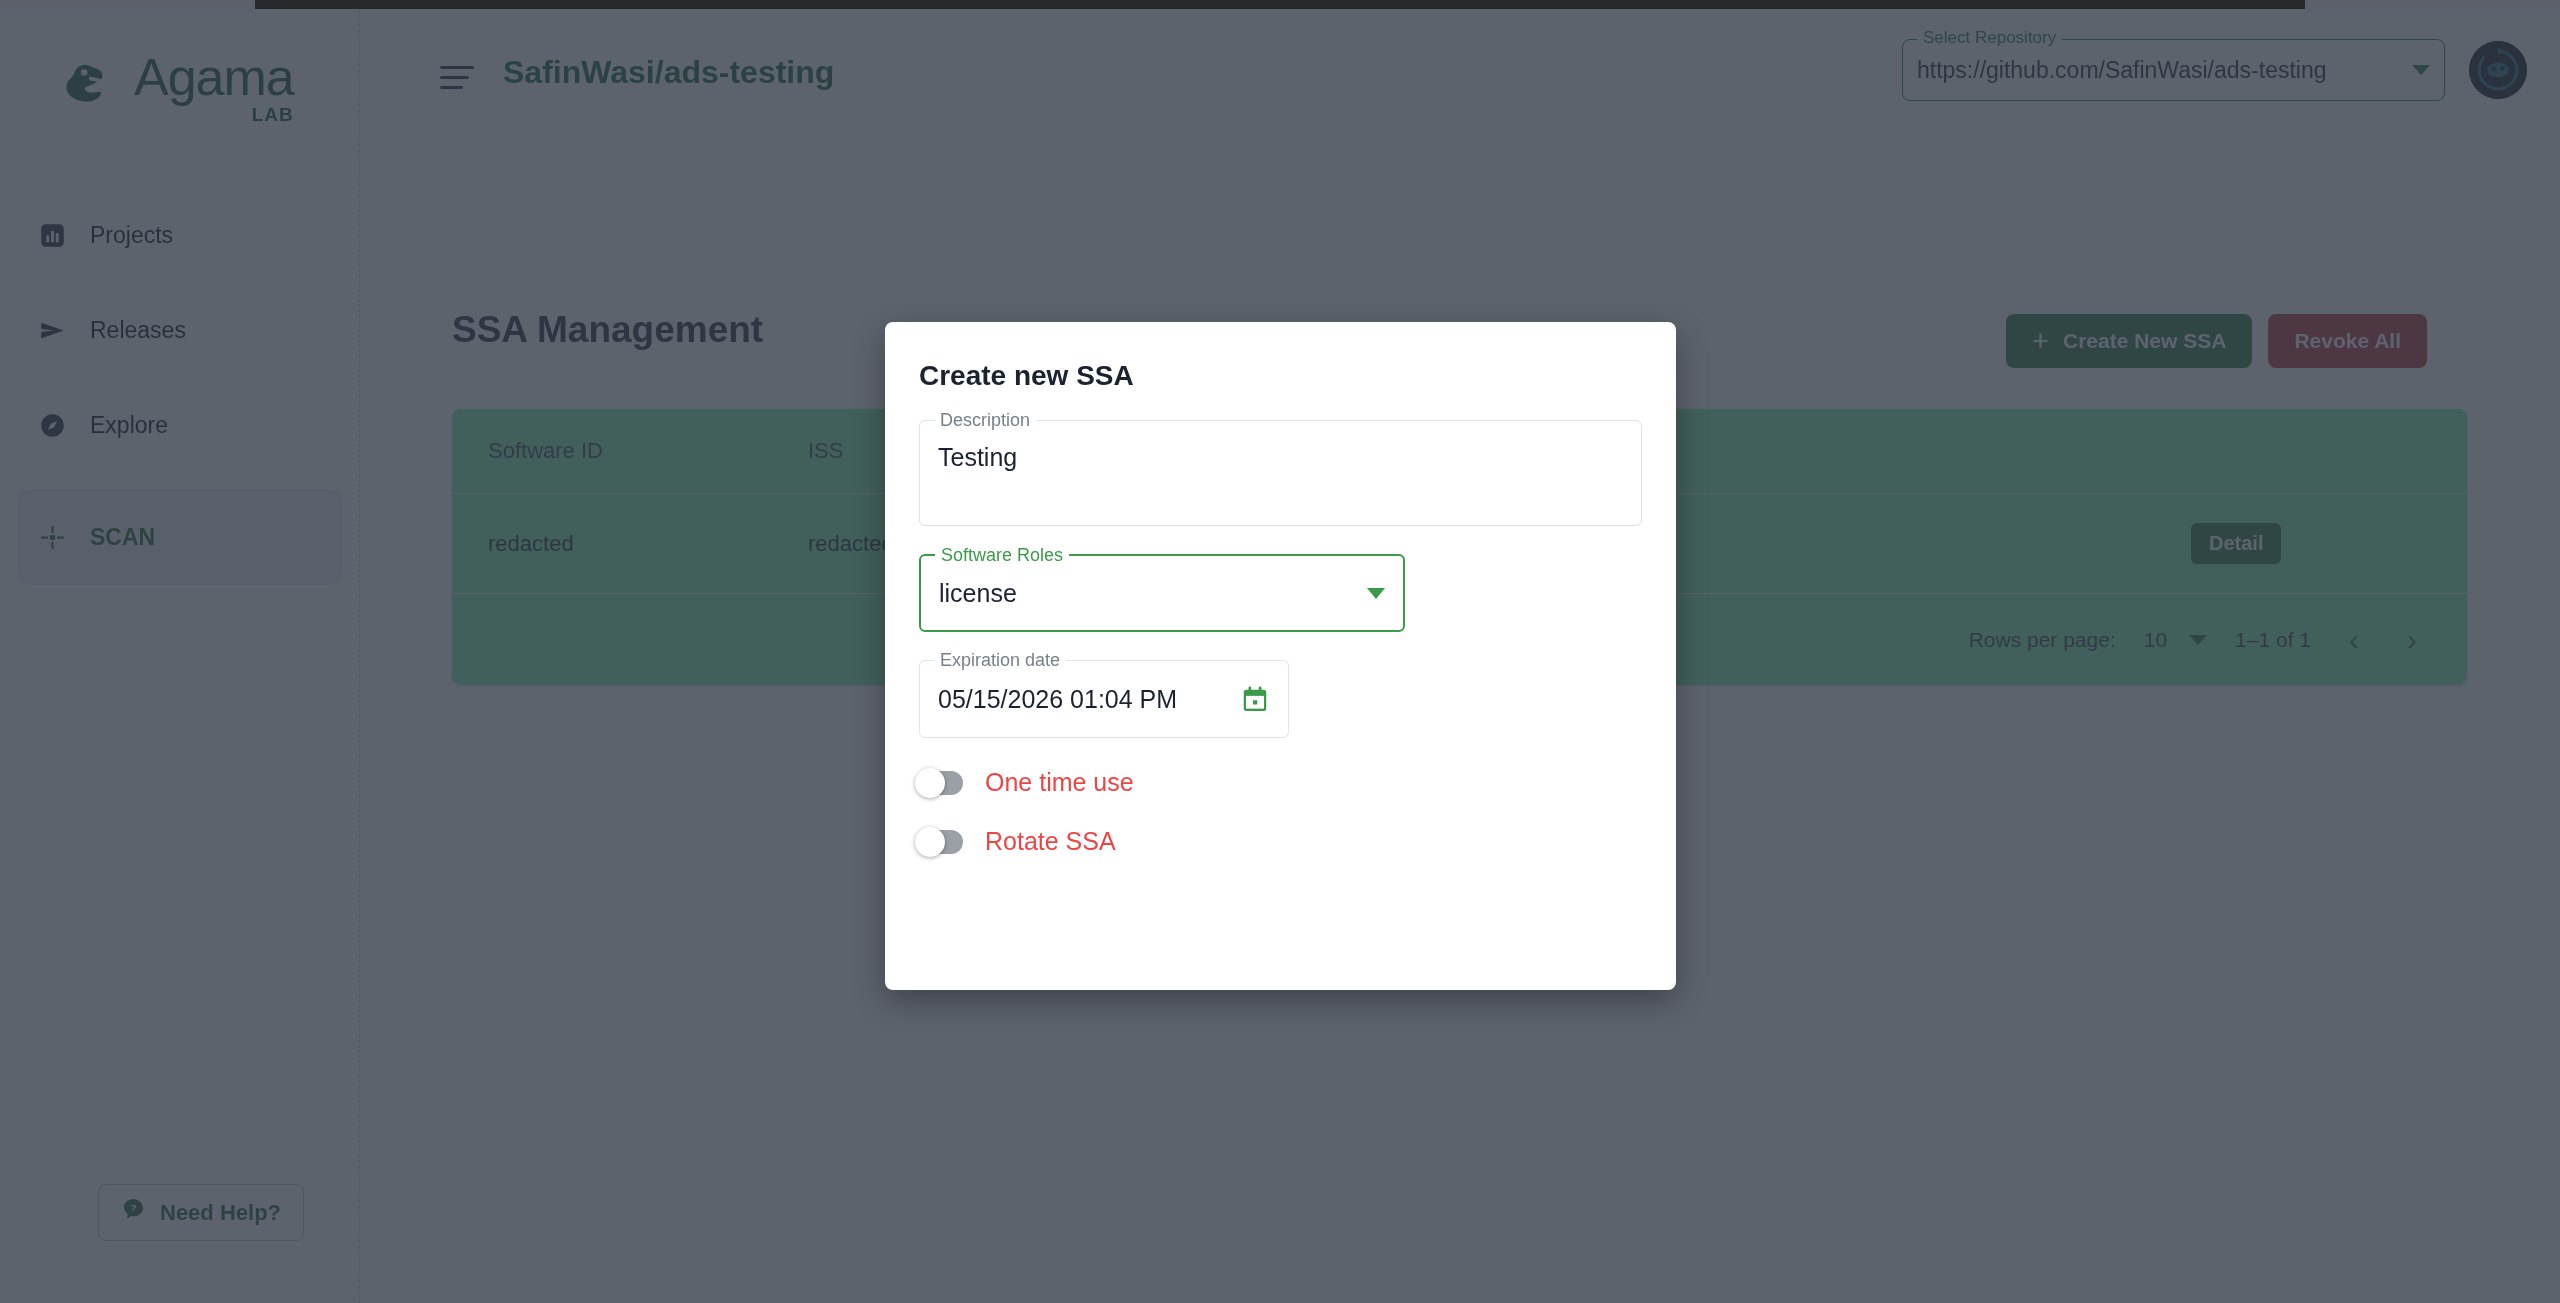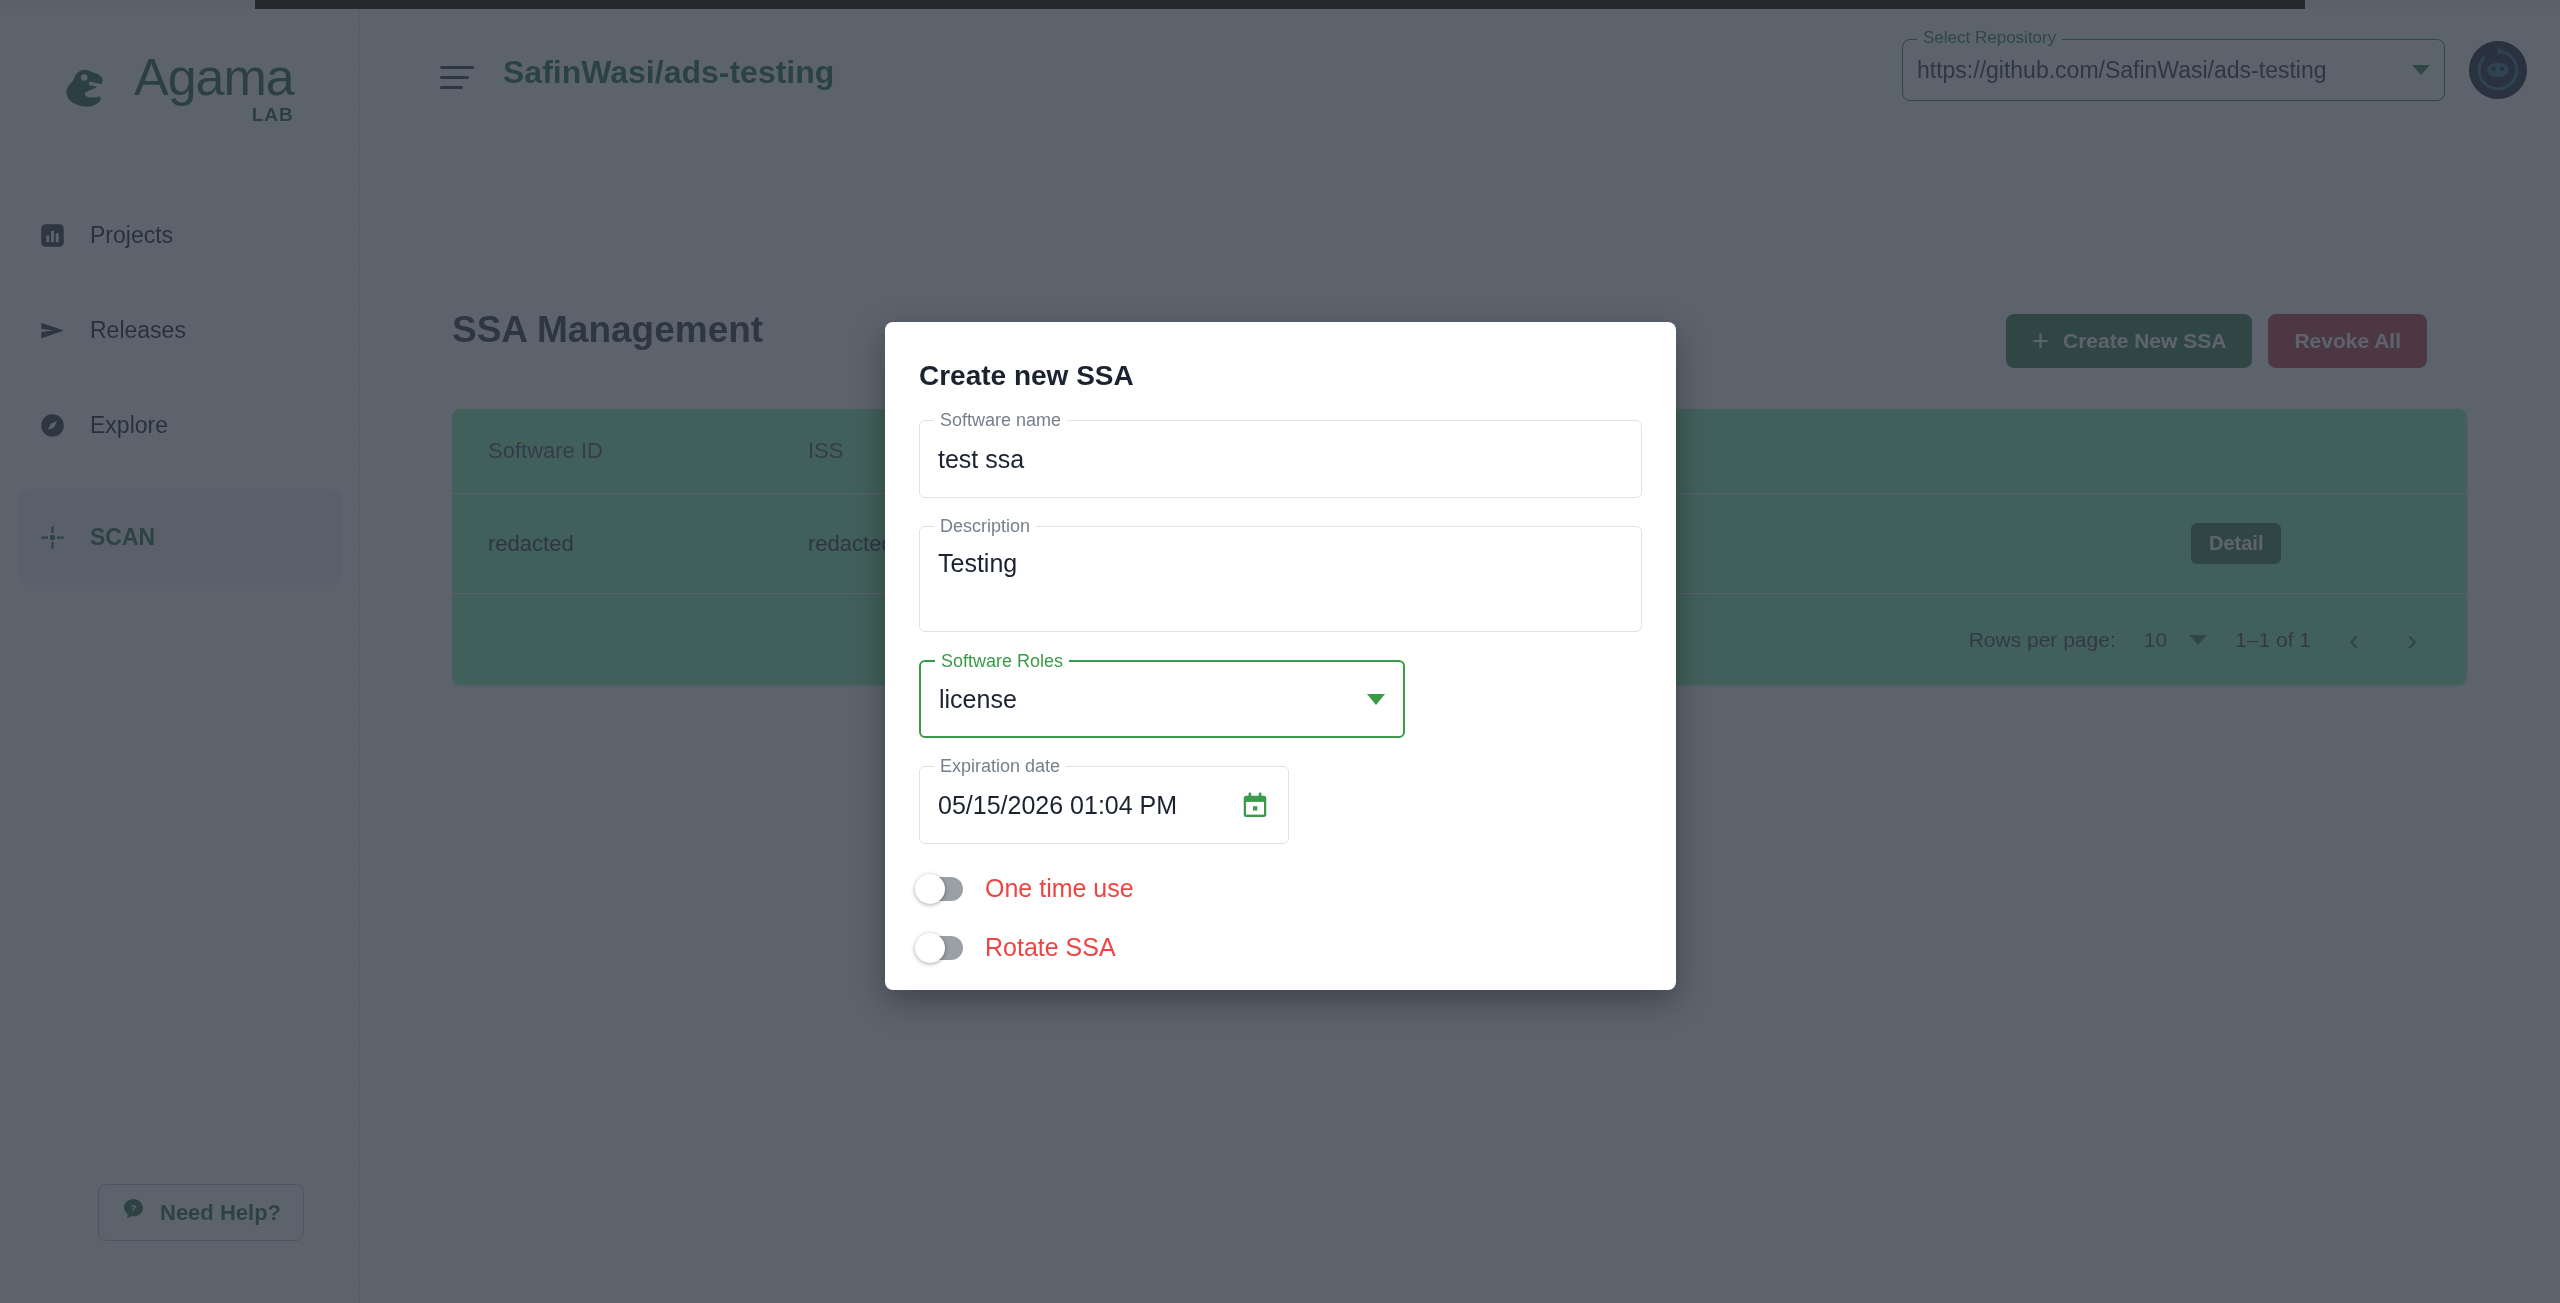--- a/index.html
+++ b/index.html
@@ -29,21 +29,21 @@
   }
 
   
   .sidebar {
     position: absolute; top: 0; left: 0; width: 360px; height: 100%;
     background: #ffffff;
     border-right: 1px dashed #d5d8dc;
   }
   .logo-wrap {
     position: absolute; top: 42px; left: 60px;
-    display: flex; align-items: flex-end; gap: 12px;
+    display: flex; align-items: center; gap: 12px;
   }
   .logo-mark { width: 62px; height: 62px; }
   .logo-text { display: flex; flex-direction: column; line-height: 1; }
   .logo-name {
     font-size: 52px; font-weight: 400; color: #1f5c46; letter-spacing: -1px;
   }
   .logo-sub {
     font-size: 19px; font-weight: 700; color: #1f5c46;
     letter-spacing: 1px; align-self: flex-end; margin-top: 2px;
   }
@@ -421,24 +421,20 @@
       </div>
 
     </div>
   </div>
 
   <div class="overlay"></div>
 
   <div class="modal">
     <div class="modal-title">Create new SSA</div>
 
-    <div class="field field-name">
-      <span class="field-legend">Software name</span>
-      <span class="field-value">test ssa</span>
-    </div>
 
     <div class="field field-desc">
       <span class="field-legend">Description</span>
       <span class="field-value">Testing</span>
     </div>
 
     <div class="field field-roles focused">
       <span class="field-legend">Software Roles</span>
       <span class="field-value">license</span>
       <span class="select-caret"></span>

